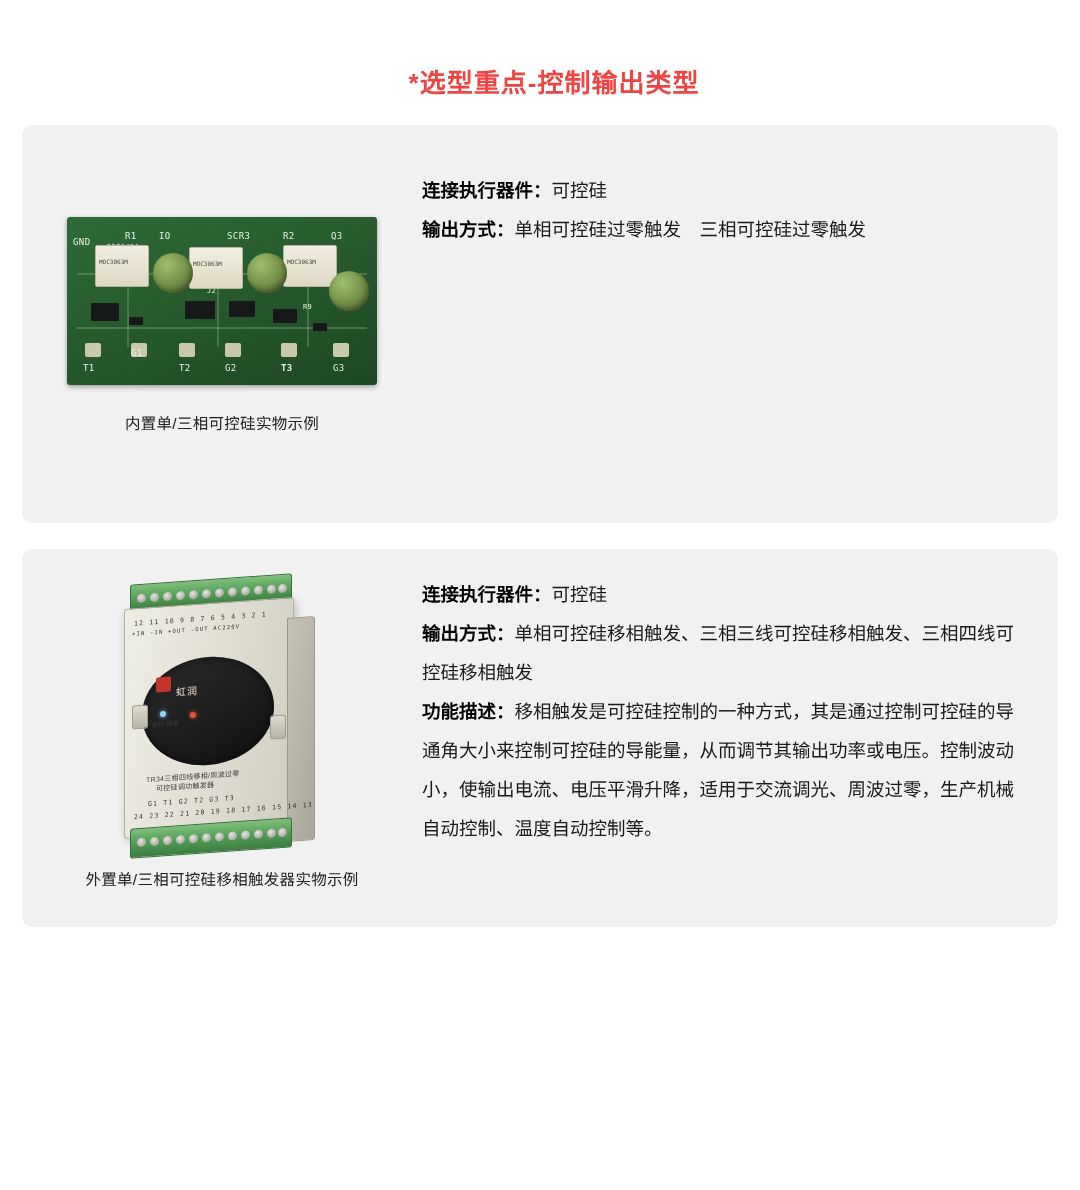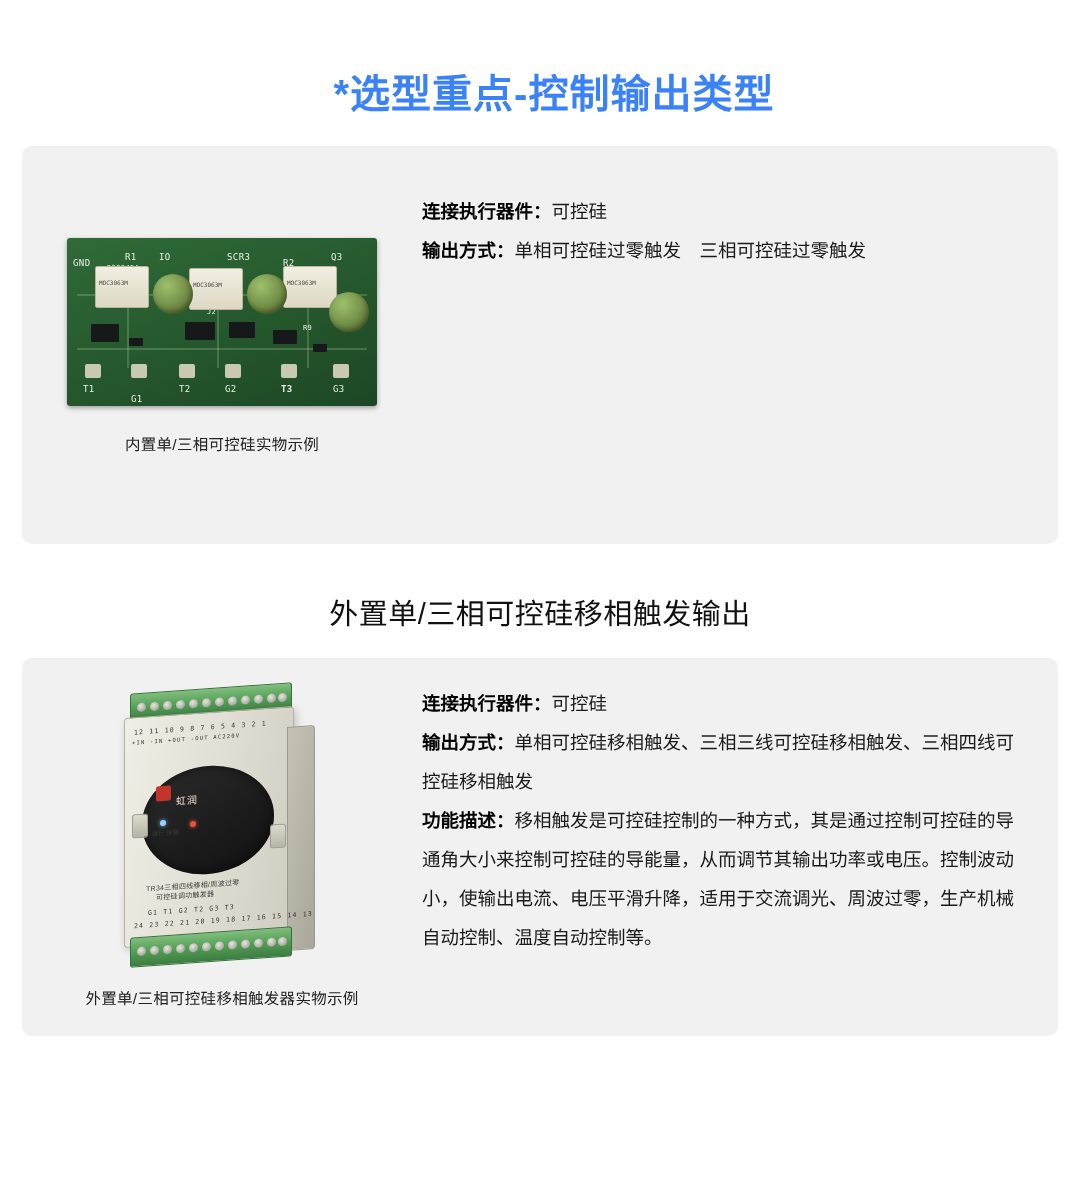--- a/index.html
+++ b/index.html
@@ -14,25 +14,25 @@
     color: #1a1a1a;
     overflow: hidden;
   }
   .page {
     position: relative;
     width: 1080px;
     height: 1190px;
   }
   .main-title {
     text-align: center;
-    font-size: 40px;
+    font-size: 26px;
     font-weight: bold;
     letter-spacing: 1px;
     margin-top: 62px;
-    color: #3b82f6;
+    color: #ef4444;
     padding-left: 28px;
   }
   .section-title {
     text-align: center;
     font-size: 29px;
     font-weight: normal;
     color: #111;
     margin-top: 46px;
     letter-spacing: 0.5px;
   }
@@ -285,21 +285,21 @@
           <div class="trace" style="left:10px;top:110px;width:290px;height:2px;"></div>
           <div class="trace" style="left:150px;top:30px;width:2px;height:100px;"></div>
           <div class="trace" style="left:60px;top:70px;width:2px;height:60px;"></div>
           <div class="trace" style="left:240px;top:70px;width:2px;height:60px;"></div>
 
           <div class="silk" style="left:6px;top:20px;">GND</div>
           <div class="silk" style="left:58px;top:14px;">R1</div>
           <div class="silk" style="left:92px;top:14px;">IO</div>
           <div class="silk sm" style="left:40px;top:26px;">D39845A</div>
           <div class="silk" style="left:160px;top:14px;">SCR3</div>
-          <div class="silk" style="left:216px;top:20px;">R2</div>
+          <div class="silk" style="left:216px;top:14px;">R2</div>
           <div class="silk" style="left:264px;top:14px;">Q3</div>
           <div class="silk sm" style="left:140px;top:70px;">J2</div>
           <div class="silk sm" style="left:236px;top:86px;">R9</div>
 
           <div class="opto" style="left:28px;top:28px;">
             <div class="txt">MOC3063M</div>
           </div>
           <div class="opto" style="left:122px;top:30px;">
             <div class="txt">MOC3063M</div>
           </div>
@@ -319,41 +319,40 @@
           <div class="smd" style="left:246px;top:106px;width:14px;height:8px;"></div>
 
           <div class="pad" style="left:18px;top:126px;"></div>
           <div class="pad" style="left:64px;top:126px;"></div>
           <div class="pad" style="left:112px;top:126px;"></div>
           <div class="pad" style="left:158px;top:126px;"></div>
           <div class="pad" style="left:214px;top:126px;"></div>
           <div class="pad" style="left:266px;top:126px;"></div>
 
           <div class="silk" style="left:16px;top:146px;">T1</div>
-          <div class="silk" style="left:64px;top:156px;">G1</div>
+          <div class="silk" style="left:64px;top:131px;">G1</div>
           <div class="silk" style="left:112px;top:146px;">T2</div>
           <div class="silk" style="left:158px;top:146px;">G2</div>
           <div class="silk" style="left:214px;top:146px;font-weight:bold;">T3</div>
           <div class="silk" style="left:266px;top:146px;">G3</div>
         </div>
       </div>
       <div class="figure-caption" style="margin-top:26px;">内置单/三相可控硅实物示例</div>
     </div>
 
     <div class="spec" style="padding-top:46px;">
       <div class="spec-row">
         <span class="spec-label">连接执行器件：</span><span>可控硅</span>
       </div>
       <div class="spec-row">
         <span class="spec-label">输出方式：</span><span>单相可控硅过零触发　三相可控硅过零触发</span>
       </div>
     </div>
   </div>
 
-  <div class="section-title">外置单/三相可控硅移相触发输出</div>
 
   <div class="panel panel-b">
 
     <div class="figure" style="padding-top:10px;">
       <div class="module-wrap">
 
         <div class="term-block term-top">
           <div class="term-screw" style="left:6px;"></div>
           <div class="term-screw" style="left:19px;"></div>
           <div class="term-screw" style="left:32px;"></div>
@@ -398,21 +397,21 @@
           <div class="term-screw" style="left:58px;"></div>
           <div class="term-screw" style="left:71px;"></div>
           <div class="term-screw" style="left:84px;"></div>
           <div class="term-screw" style="left:97px;"></div>
           <div class="term-screw" style="left:110px;"></div>
           <div class="term-screw" style="left:123px;"></div>
           <div class="term-screw" style="left:136px;"></div>
           <div class="term-screw" style="left:147px;"></div>
         </div>
       </div>
-      <div class="figure-caption" style="margin-top:12px;">外置单/三相可控硅移相触发器实物示例</div>
+      <div class="figure-caption" style="margin-top:2px;">外置单/三相可控硅移相触发器实物示例</div>
     </div>
 
     <div class="spec" style="padding-top:26px;">
       <div class="spec-row">
         <span class="spec-label">连接执行器件：</span><span>可控硅</span>
       </div>
       <div class="spec-row">
         <span class="spec-label">输出方式：</span><span>单相可控硅移相触发、三相三线可控硅移相触发、三相四线可控硅移相触发</span>
       </div>
       <div class="spec-row desc">

